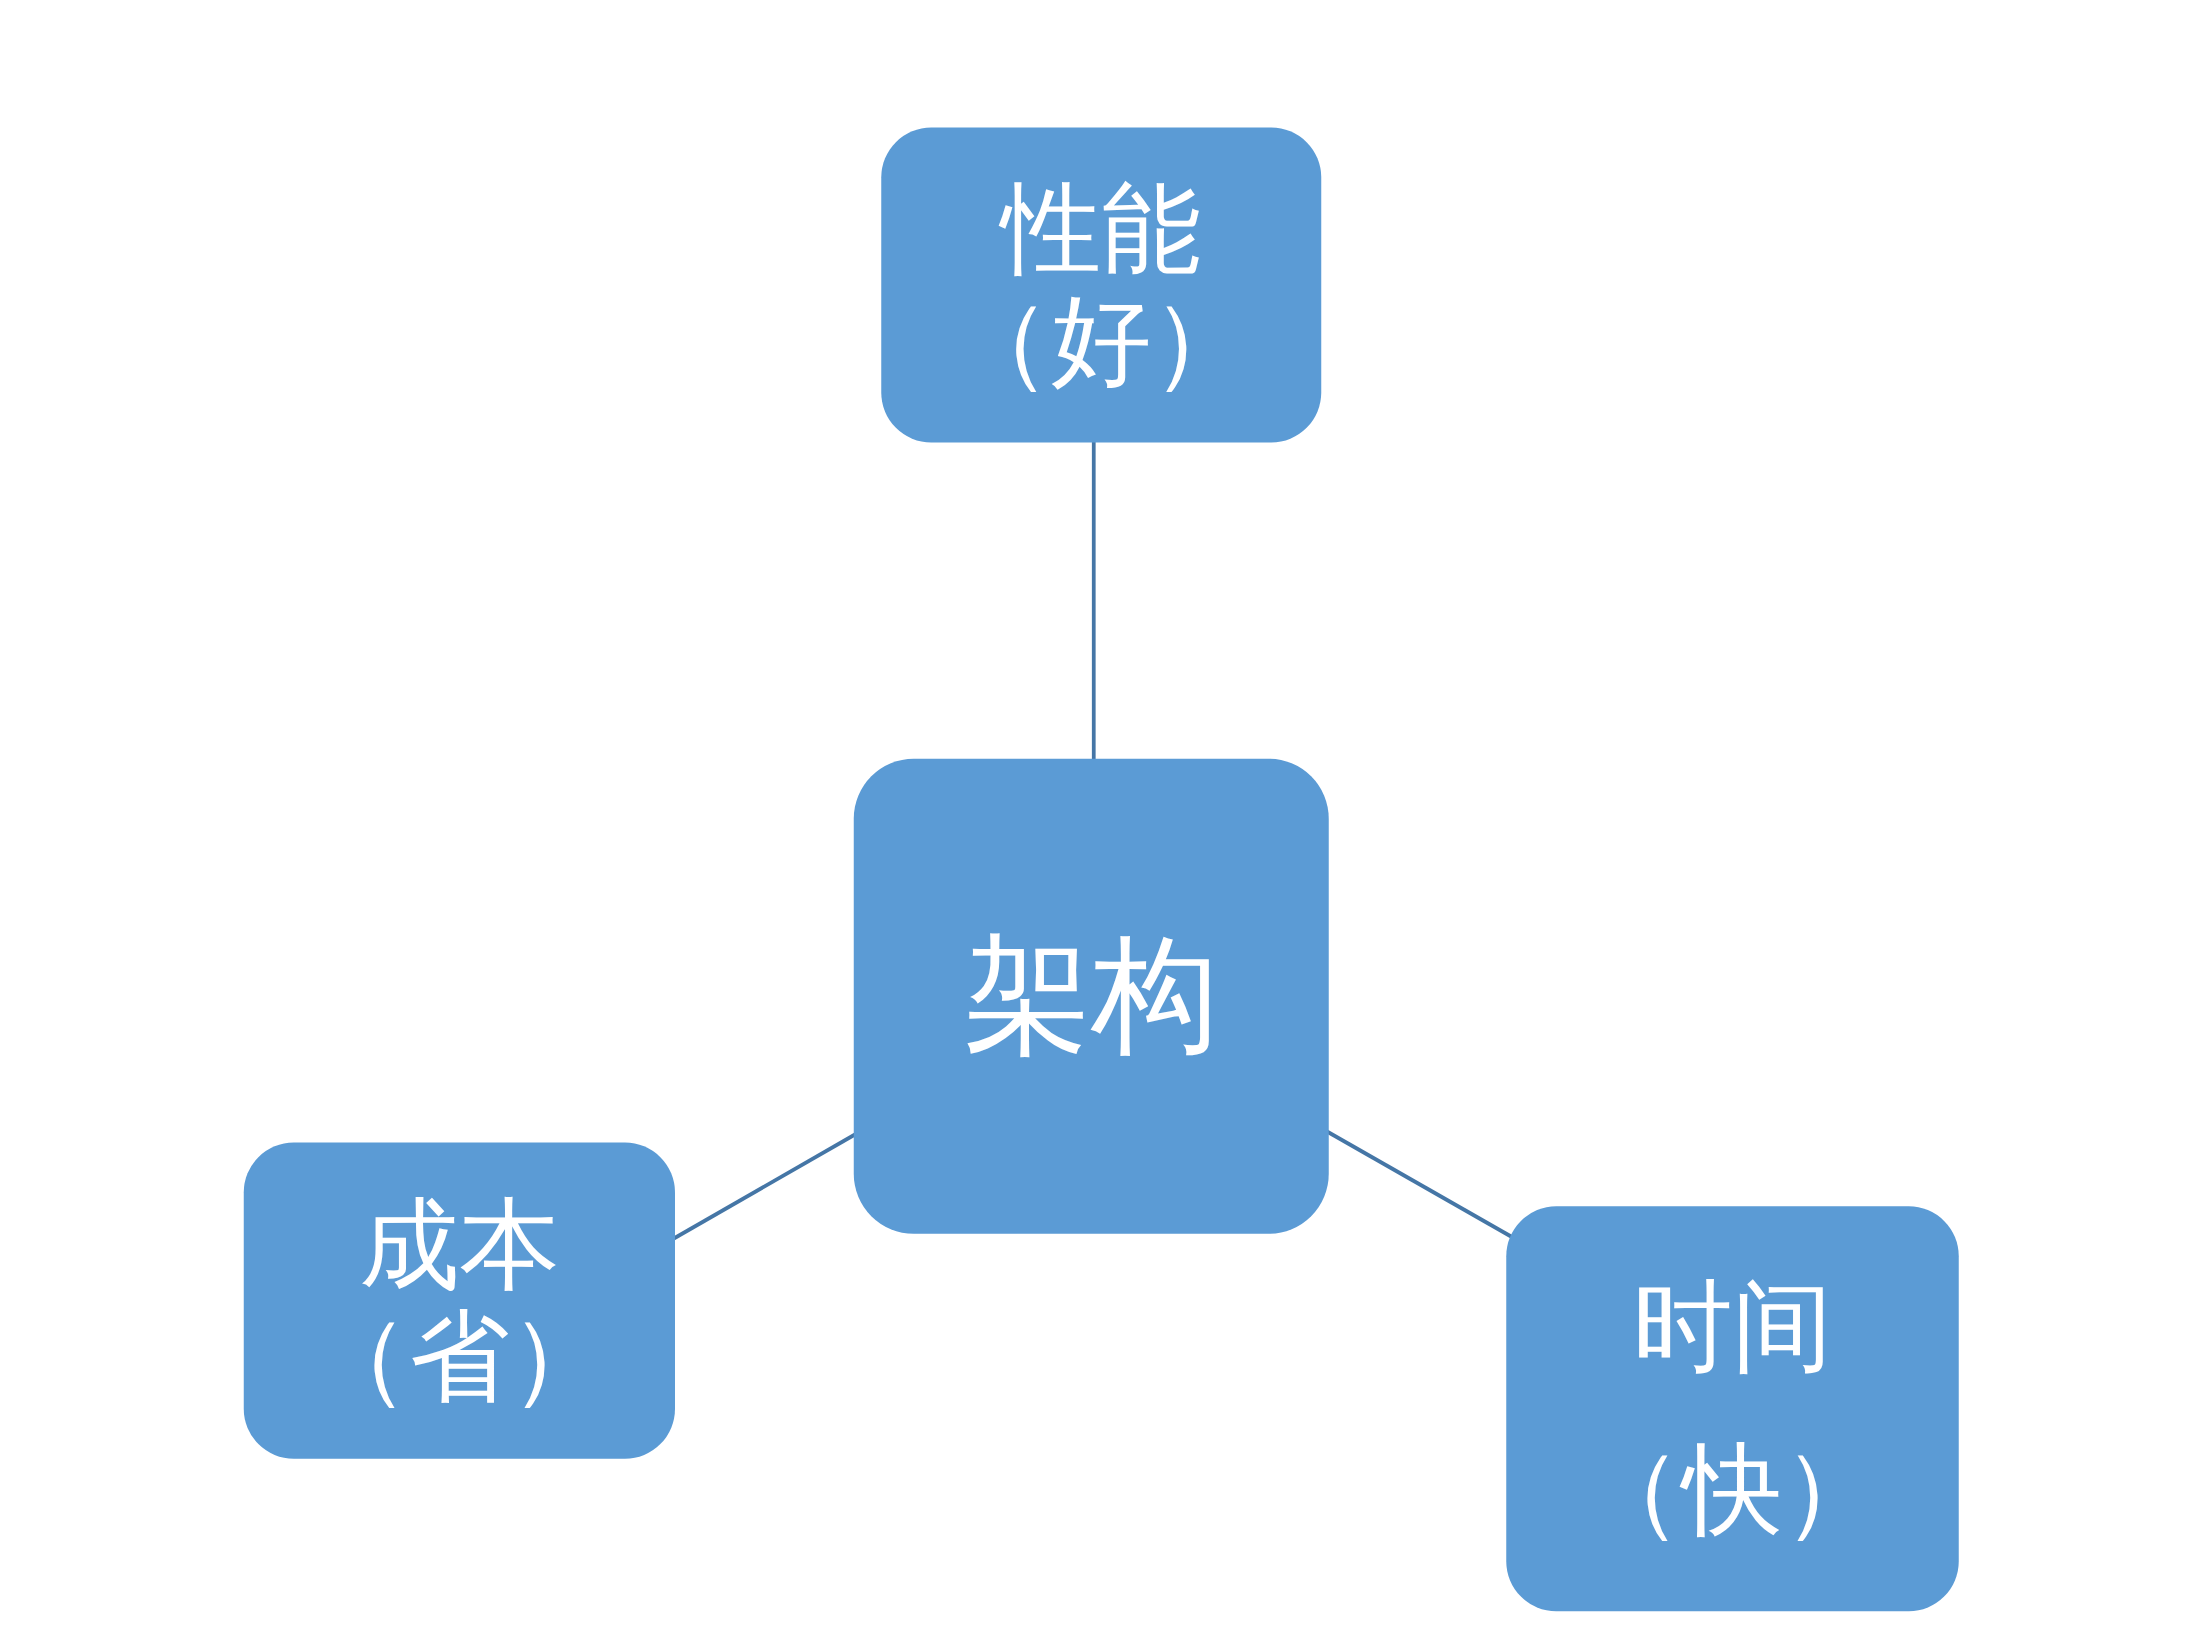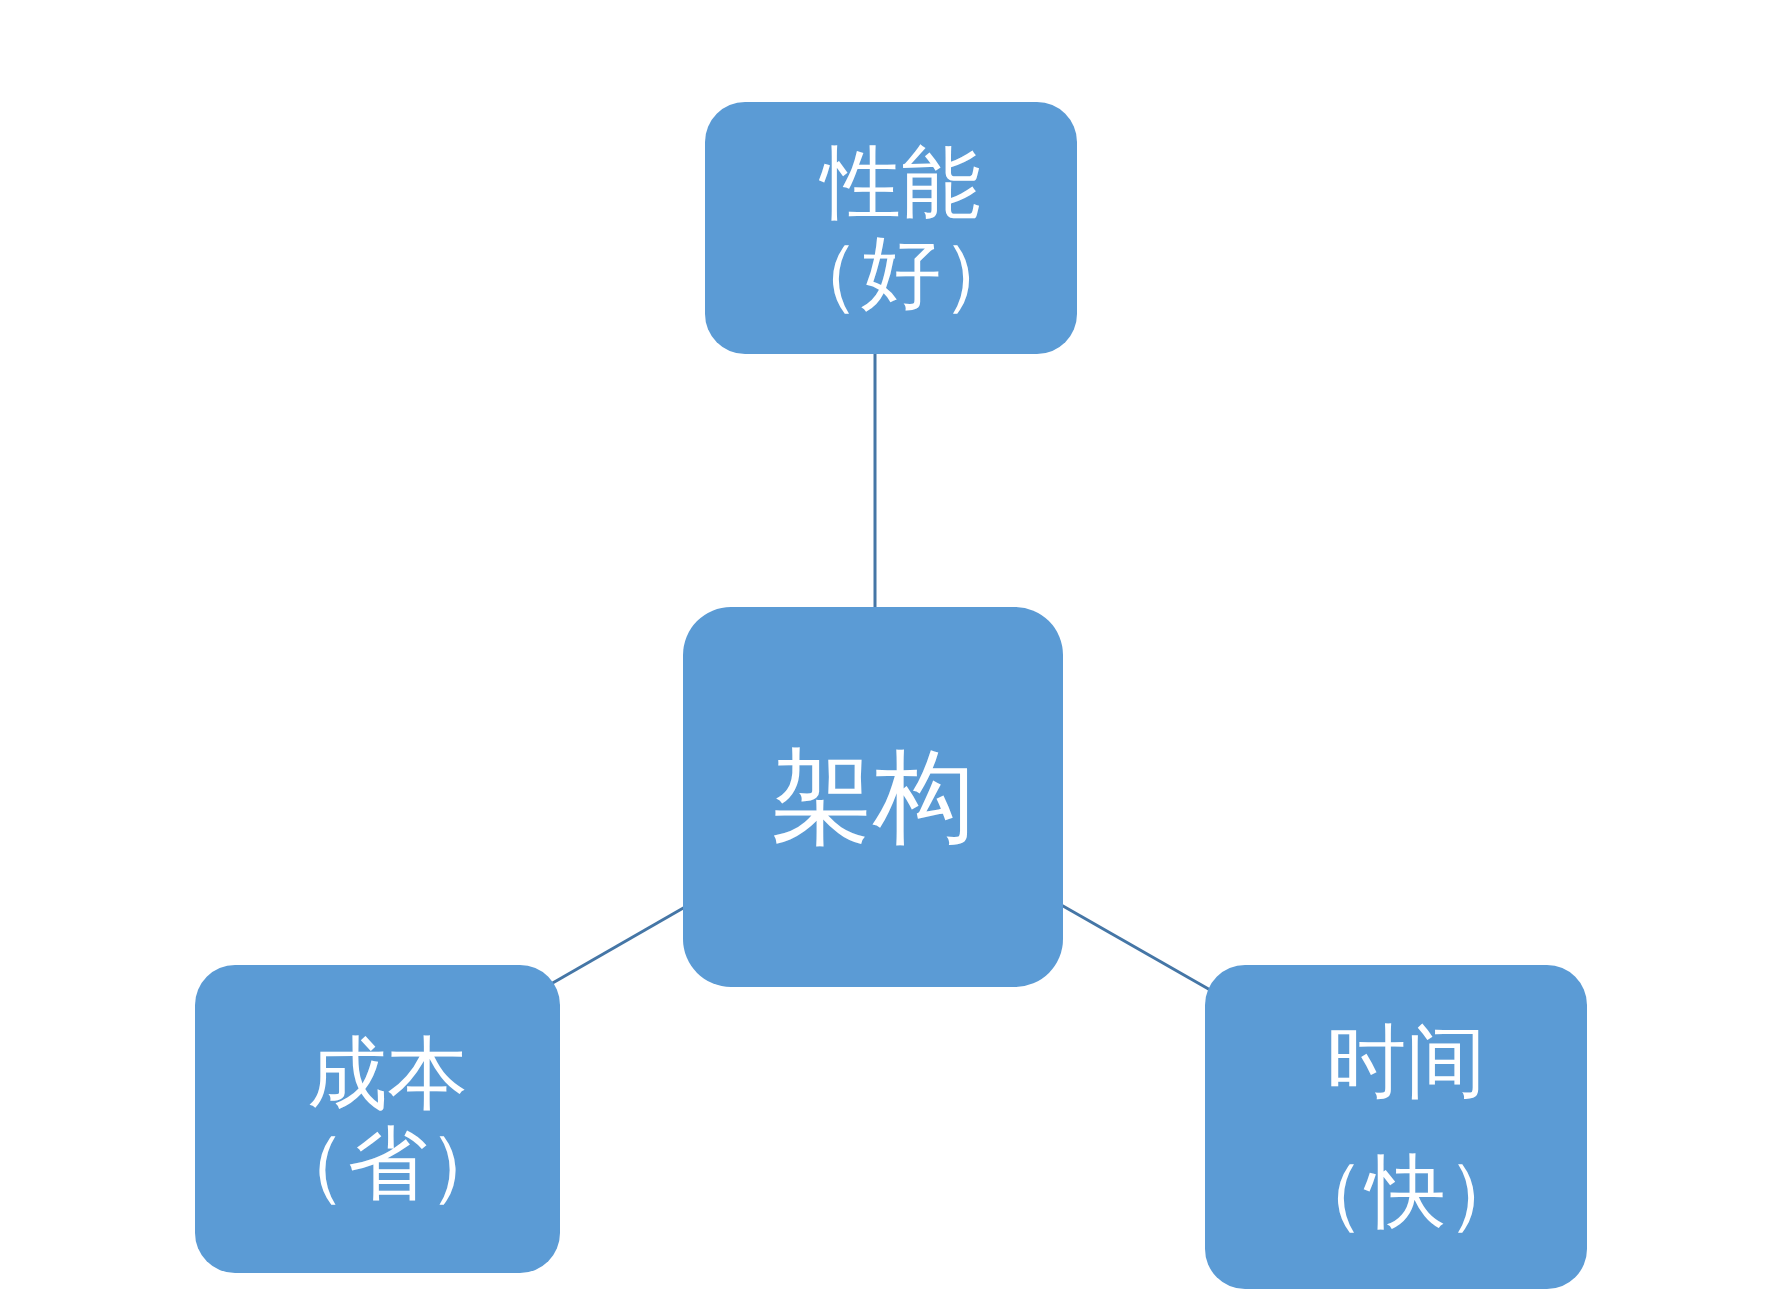--- a/index.html
+++ b/index.html
@@ -40,31 +40,30 @@
     text-align: center;
   }
   .node .line {
     display: block;
     white-space: nowrap;
   }
   .node.satellite {
     font-size: 80px;
     line-height: 90px;
     border-radius: 40px;
-    padding-left: 20px;
   }
   .node.center {
     font-size: 102px;
     line-height: 112px;
     border-radius: 48px;
     gap: 31px;
   }
   #node-performance { left: 705px; top: 102px;  width: 352px; height: 252px; }
   #node-architecture { left: 683px; top: 607px;  width: 380px; height: 380px; }
-  #node-cost        { left: 195px; top: 965px;  width: 345px; height: 308px; align-items: center; }
+  #node-cost        { left: 195px; top: 914px;  width: 345px; height: 253px; align-items: center; }
   #node-time        { left: 1205px; top: 965px; width: 362px; height: 324px; gap: 40px; }
 </style>
 </head>
 <body>
 
 <div class="canvas">
 
   <svg class="connectors" width="1768" height="1310" viewBox="0 0 1768 1310">
     <line x1="875" y1="350" x2="875" y2="612"></line>
     <line x1="692" y1="903" x2="530" y2="996"></line>

